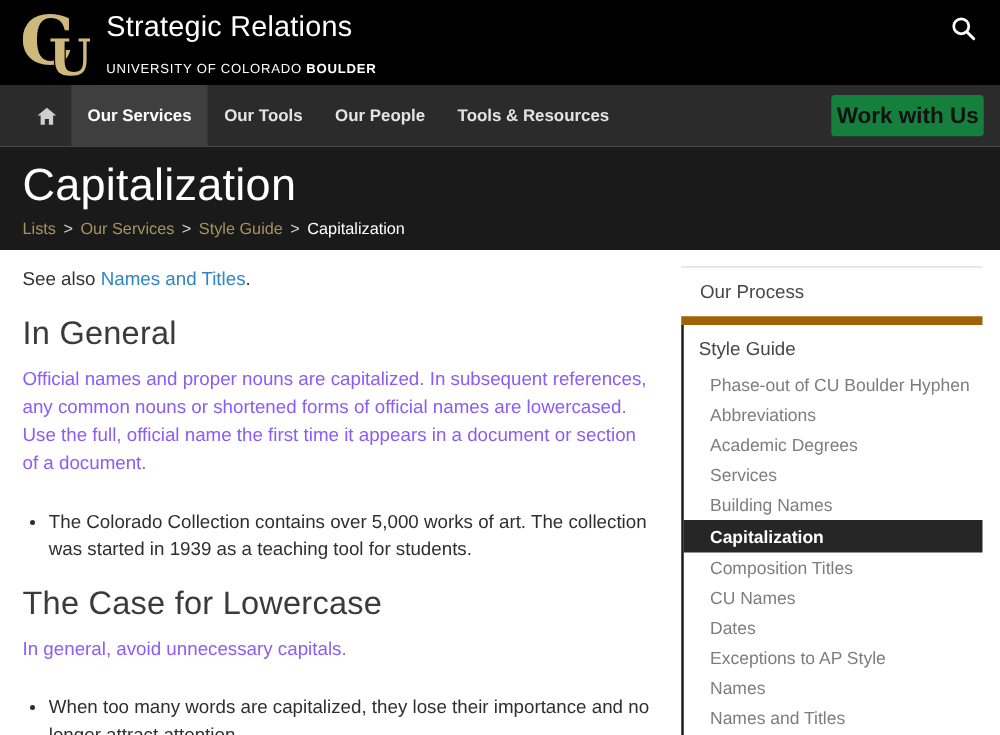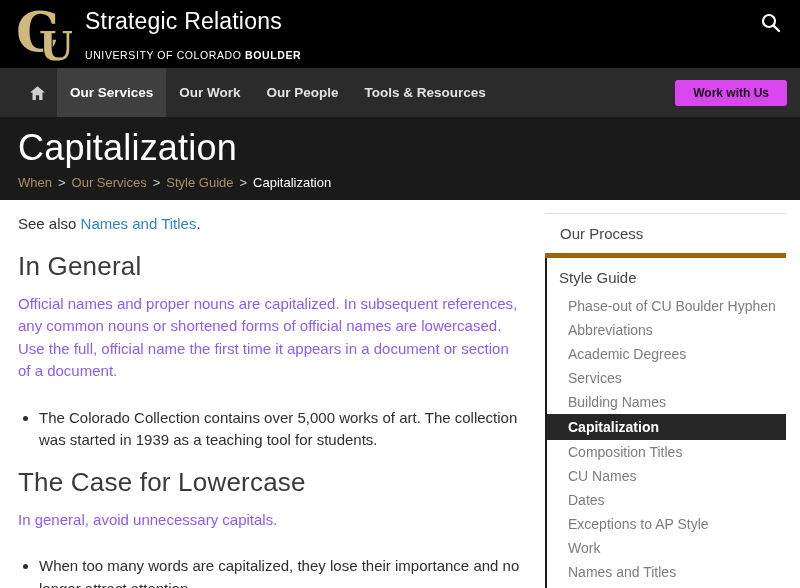--- a/index.html
+++ b/index.html
@@ -14,21 +14,21 @@
   .site-name { color:#fff; font-size:23px; font-weight:300; letter-spacing:.2px; cursor:pointer; }
   .site-sub { color:#fff; font-size:10.5px; letter-spacing:.6px; margin-top:14px; }
   .site-sub b { font-weight:bold; }
   .search-btn { position:absolute; right:16px; top:10px; background:none; border:none; cursor:pointer; padding:2px; }
 
   
   .main-nav { height:49px; background:#2b2b2b; display:flex; align-items:stretch; padding-left:18px; position:relative; }
   .nav-home { display:flex; align-items:center; padding:0 12px; cursor:pointer; }
   .nav-item { display:flex; align-items:center; padding:0 13px; color:#e3e3e3; font-size:13.5px; font-weight:bold; text-decoration:none; cursor:pointer; }
   .nav-item.active { background:#3f3f3f; color:#fff; }
-  .nav-cta { margin-left:auto; align-self:center; margin-right:13px; background:#d946ef; color:#111; font-size:12px; font-weight:bold; padding:6px 18px; border:none; border-radius:3px; cursor:pointer; font-family:inherit; }
+  .nav-cta { margin-left:auto; align-self:center; margin-right:13px; background:#15803d; color:#111; font-size:18px; font-weight:bold; padding:6px 4px; border:none; border-radius:3px; cursor:pointer; font-family:inherit; }
 
   
   .banner { height:83px; background:#1a1a1a; padding:11px 18px 0; }
   .banner h1 { color:#fff; font-size:36px; font-weight:300; letter-spacing:.2px; line-height:1.1; }
   .breadcrumb { margin-top:7px; font-size:13px; }
   .breadcrumb a { color:#a8935f; text-decoration:none; cursor:pointer; }
   .breadcrumb .sep { color:#cfcfcf; margin:0 6px; }
   .breadcrumb .current { color:#fff; }
 
   
@@ -36,21 +36,21 @@
   main { width:507px; }
   .see-also { margin:13px 0 0; font-size:15px; color:#333; }
   .see-also a { color:#3184C6; text-decoration:none; cursor:pointer; }
   main h2 { margin:15px 0 11px; font-size:26px; font-weight:300; color:#3b3b3b; letter-spacing:.2px; }
   main p { font-size:15px; line-height:1.5; color:#8b5cf6; margin:0 0 10px; }
   main ul { margin:24px 0 6px; padding-left:21px; }
   main li { font-size:15px; line-height:1.5; color:#2f2f2f; margin-bottom:13px; }
 
   
   aside { width:241px; margin-top:13px; border-top:1px solid #dcdcdc; }
-  .our-process { font-size:15px; color:#474747; padding:11px 0 11px 15px; border-bottom:5px solid #a16207; cursor:pointer; }
+  .our-process { font-size:15px; color:#474747; padding:11px 0 11px 15px; border-bottom:7px solid #a16207; cursor:pointer; }
   .style-guide { border-left:2px solid #1c1c1c; min-height:400px; }
   .sg-label { font-size:15px; color:#474747; padding:11px 0 8px 12px; cursor:pointer; }
   .sg-list { list-style:none; }
   .sg-item { font-size:14px; color:#7d7d7d; padding:4px 0 4px 21px; line-height:16px; cursor:pointer; }
   .sg-item.active { background:#262626; color:#fff; font-weight:bold; padding-top:5px; padding-bottom:5px; }
 </style>
 </head>
 <body>
 
 <div class="viewport">
@@ -74,30 +74,30 @@
     </button>
   </header>
 
   <nav class="main-nav">
     <a class="nav-home">
       <svg width="15" height="14" viewBox="0 0 12 11">
         <path d="M6 0 L12 5 H10 V11 H7.3 V7.3 H4.7 V11 H2 V5 H0 Z" fill="#cfcfcf"></path>
       </svg>
     </a>
     <a class="nav-item active">Our Services</a>
-    <a class="nav-item">Our Work</a>
+    <a class="nav-item">Our Tools</a>
     <a class="nav-item">Our People</a>
     <a class="nav-item">Tools &amp; Resources</a>
     <button class="nav-cta">Work with Us</button>
   </nav>
 
   <section class="banner">
     <h1>Capitalization</h1>
     <div class="breadcrumb">
-      <a>When</a><span class="sep">&gt;</span><a>Our Services</a><span class="sep">&gt;</span><a>Style Guide</a><span class="sep">&gt;</span><span class="current">Capitalization</span>
+      <a>Lists</a><span class="sep">&gt;</span><a>Our Services</a><span class="sep">&gt;</span><a>Style Guide</a><span class="sep">&gt;</span><span class="current">Capitalization</span>
     </div>
   </section>
 
   <div class="content">
 
     <main>
       <p class="see-also"><span>See also </span><a>Names and Titles</a><span>.</span></p>
 
       <h2>In General</h2>
       <p>Official names and proper nouns are capitalized. In subsequent references, any common nouns or shortened forms of official names are lowercased. Use the full, official name the first time it appears in a document or section of a document.</p>
@@ -121,21 +121,21 @@
           <li class="sg-item">Phase-out of CU Boulder Hyphen</li>
           <li class="sg-item">Abbreviations</li>
           <li class="sg-item">Academic Degrees</li>
           <li class="sg-item">Services</li>
           <li class="sg-item">Building Names</li>
           <li class="sg-item active">Capitalization</li>
           <li class="sg-item">Composition Titles</li>
           <li class="sg-item">CU Names</li>
           <li class="sg-item">Dates</li>
           <li class="sg-item">Exceptions to AP Style</li>
-          <li class="sg-item">Work</li>
+          <li class="sg-item">Names</li>
           <li class="sg-item">Names and Titles</li>
           <li class="sg-item">Nondiscrimination Statements</li>
         </ul>
       </div>
     </aside>
 
   </div>
 </div>
 
 </body></html>

